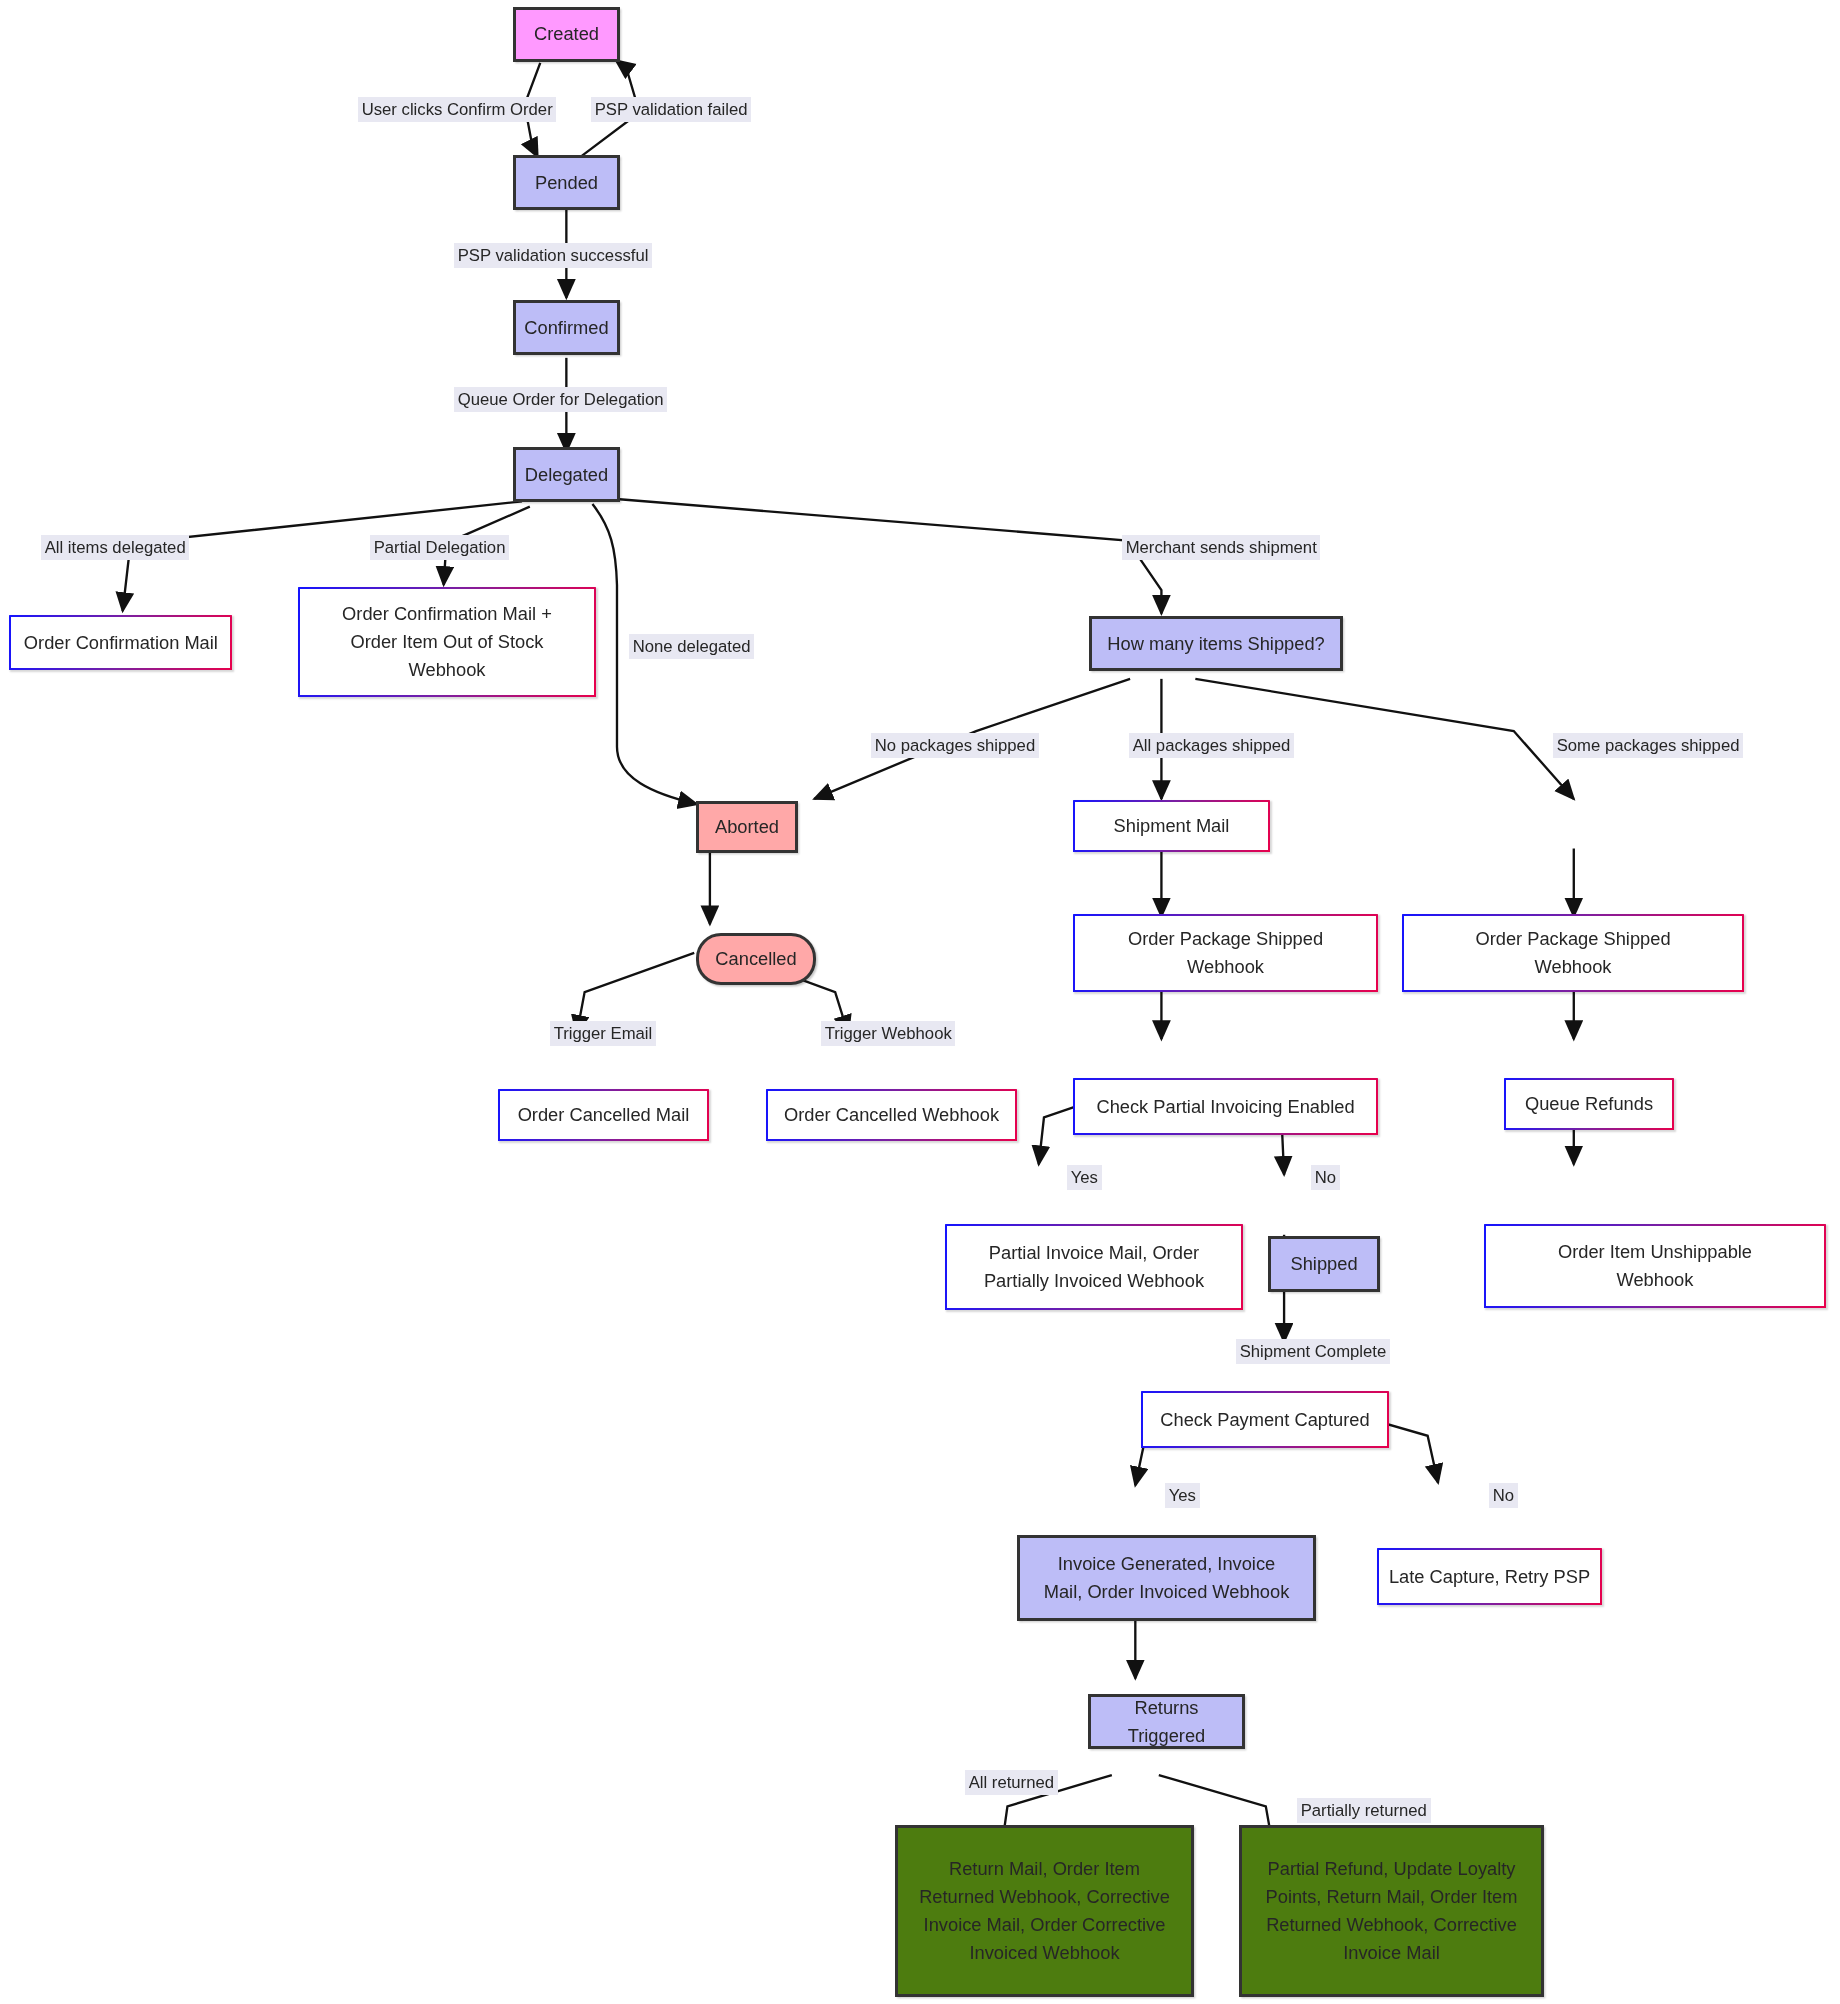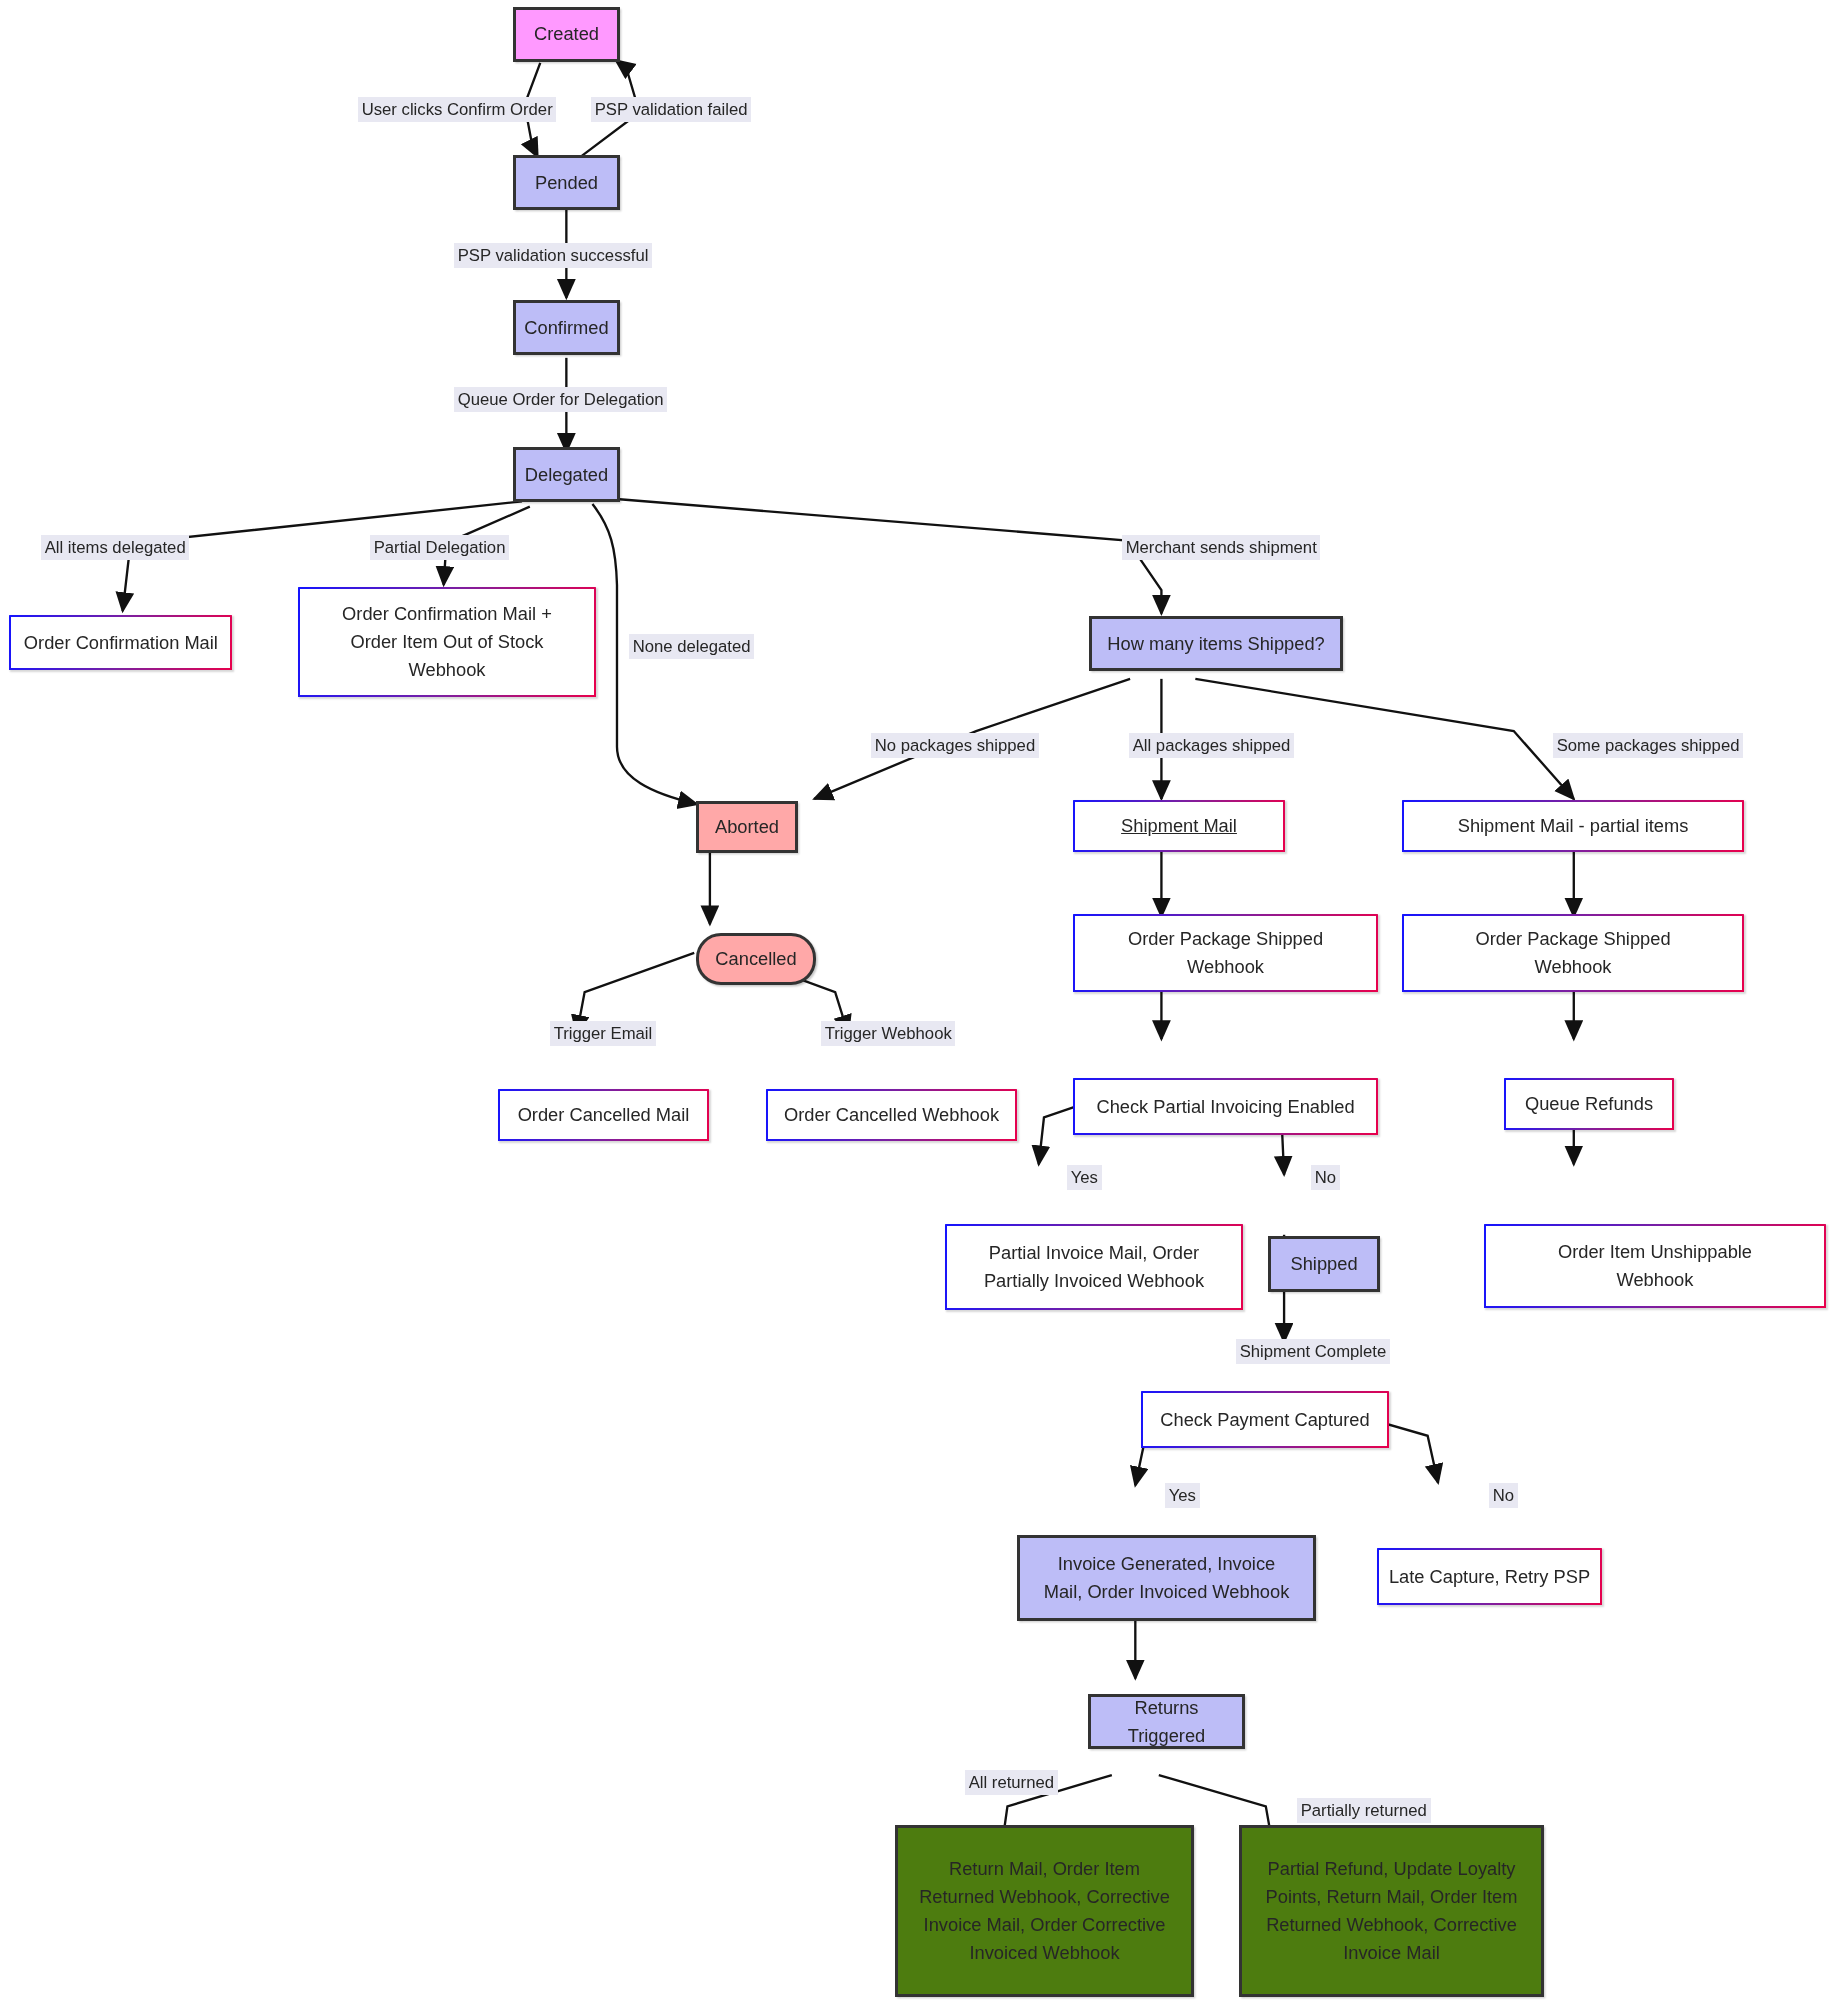--- a/index.html
+++ b/index.html
@@ -129,40 +129,37 @@
       <span>Cancelled</span>
     </div>
 
   <div class="node action" style="left:498px;top:1089px;width:211px;height:52px;">
       <span class="nlines">Order Cancelled Mail</span>
     </div>
   <div class="node action" style="left:766px;top:1089px;width:251px;height:52px;">
       <span class="nlines">Order Cancelled Webhook</span>
     </div>
 
-  <div class="node action" style="left:1073px;top:800px;width:212px;height:52px;text-decoration:underline;">
+  <div class="node action" style="left:1073px;top:800px;width:197px;height:52px;">
       <span class="nlines">Shipment Mail</span>
     </div>
   <div class="node action" style="left:1073px;top:914px;width:305px;height:78px;">
       <span class="nlines">Order Package Shipped<br>Webhook</span>
     </div>
   <div class="node action" style="left:1073px;top:1078px;width:305px;height:57px;">
       <span class="nlines">Check Partial Invoicing Enabled</span>
     </div>
   <div class="node action" style="left:945px;top:1224px;width:298px;height:86px;">
       <span class="nlines">Partial Invoice Mail, Order<br>Partially Invoiced Webhook</span>
     </div>
 
   <div class="node state fill-lavender" style="left:1268px;top:1236px;width:112px;height:56px;">
       <span>Shipped</span>
     </div>
 
-  <div class="node action" style="left:1402px;top:800px;width:342px;height:52px;">
-      <span class="nlines">Shipment Mail - partial items</span>
-    </div>
   <div class="node action" style="left:1402px;top:914px;width:342px;height:78px;">
       <span class="nlines">Order Package Shipped<br>Webhook</span>
     </div>
   <div class="node action" style="left:1504px;top:1078px;width:170px;height:52px;">
       <span class="nlines">Queue Refunds</span>
     </div>
   <div class="node action" style="left:1484px;top:1224px;width:342px;height:84px;">
       <span class="nlines">Order Item Unshippable<br>Webhook</span>
     </div>
 

